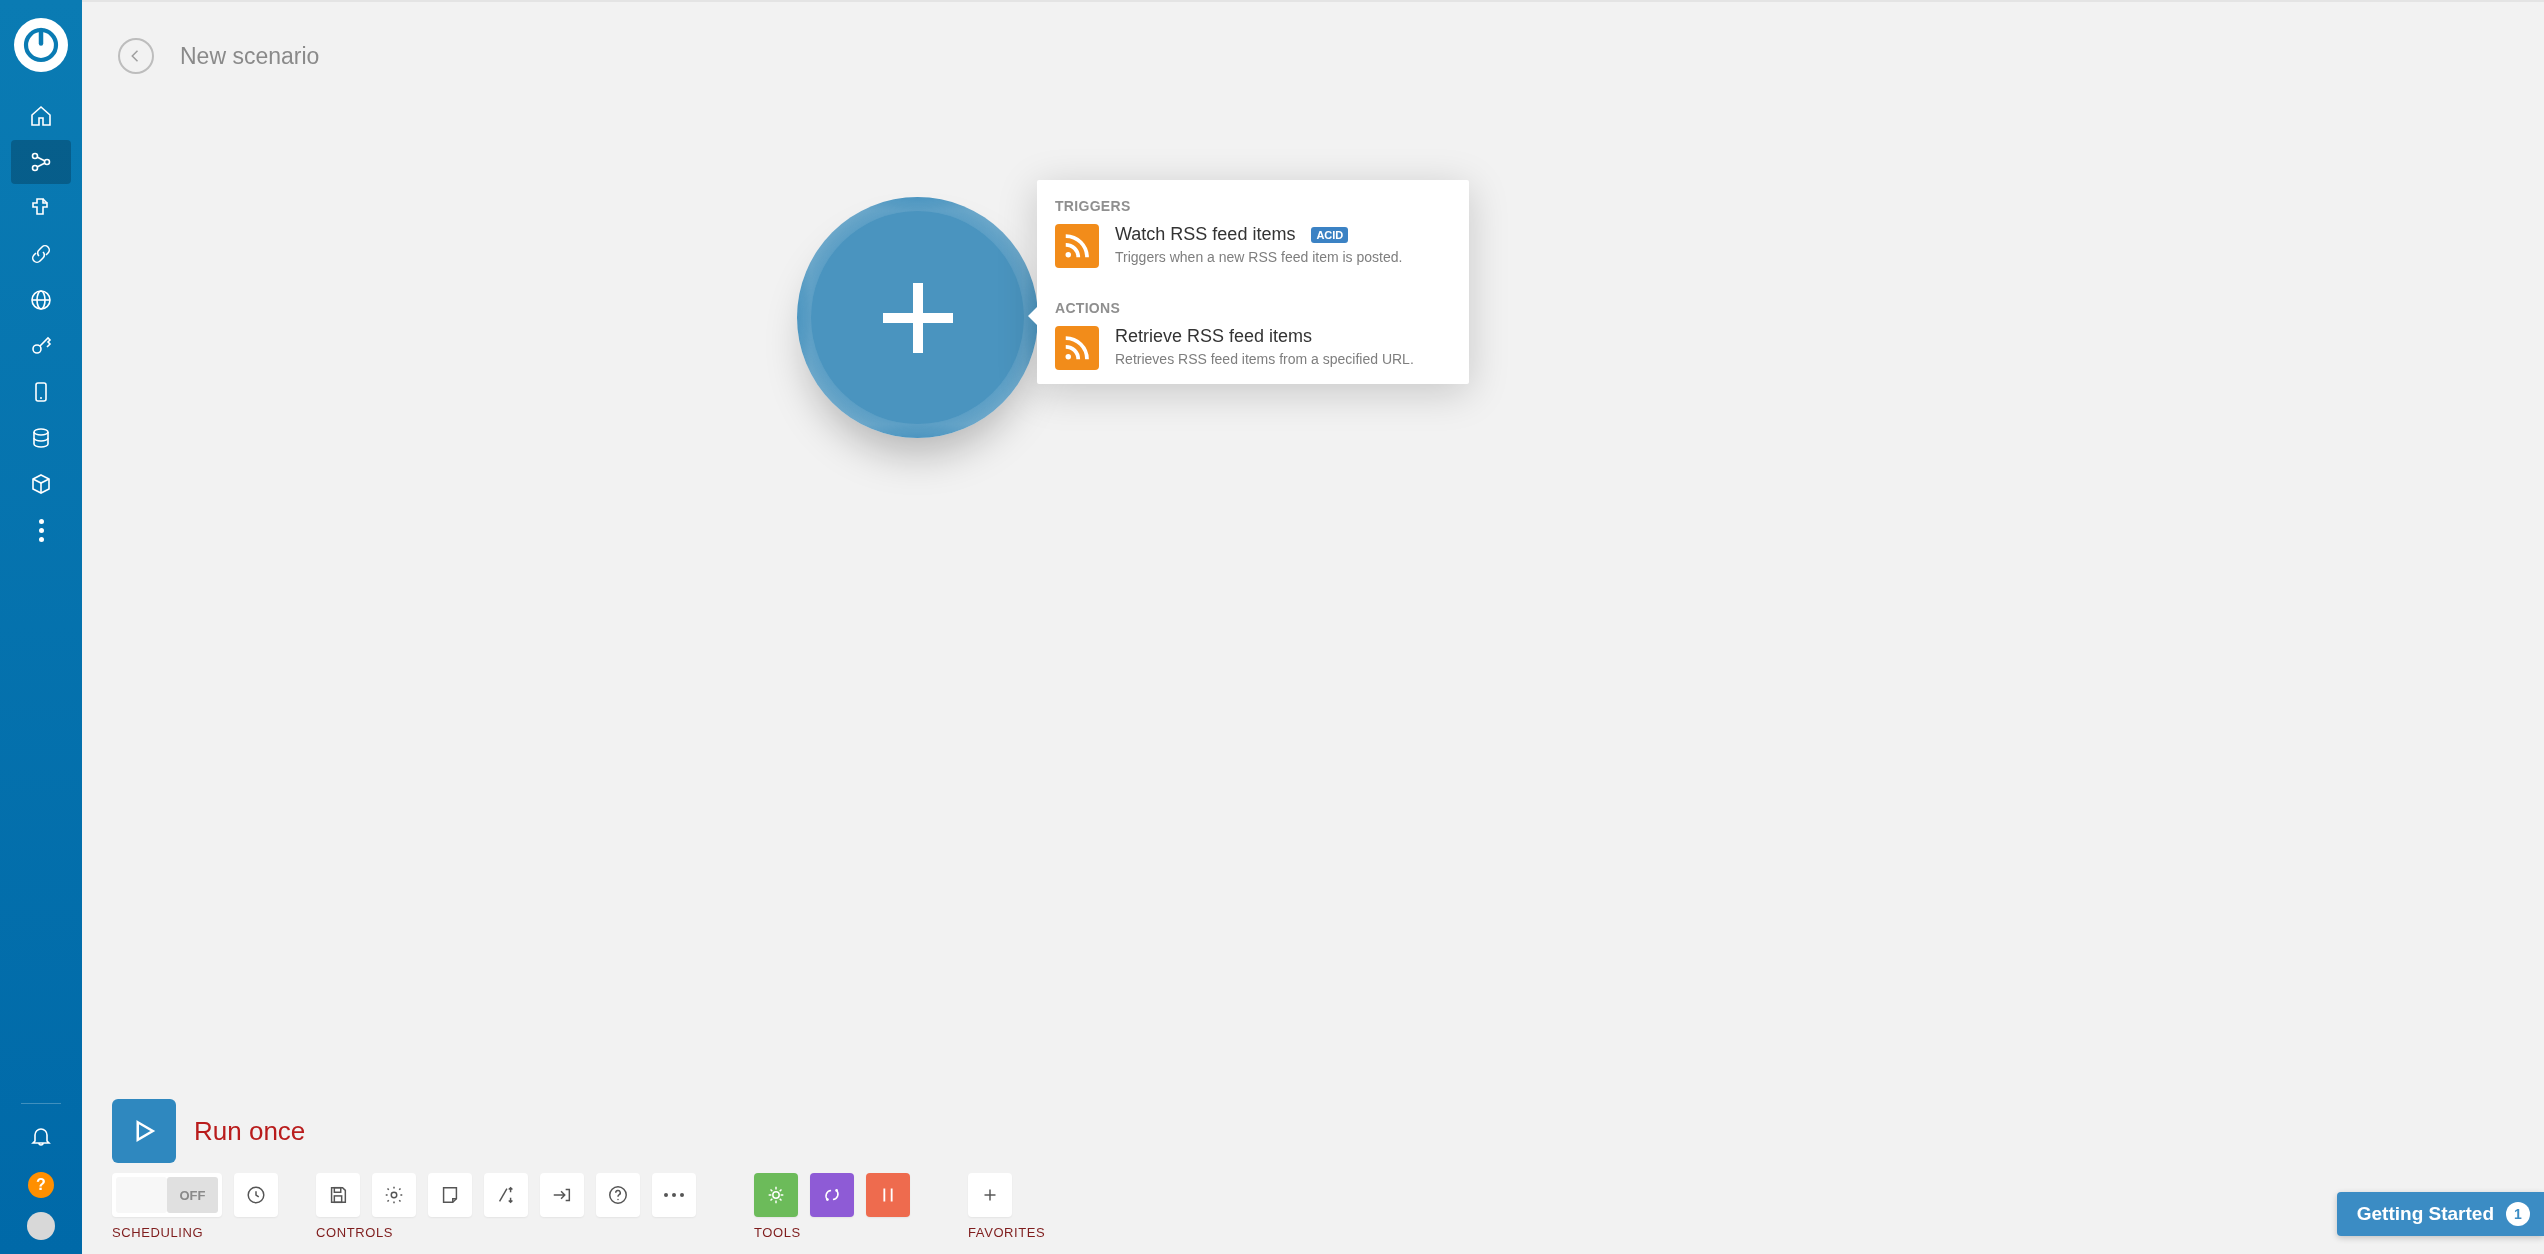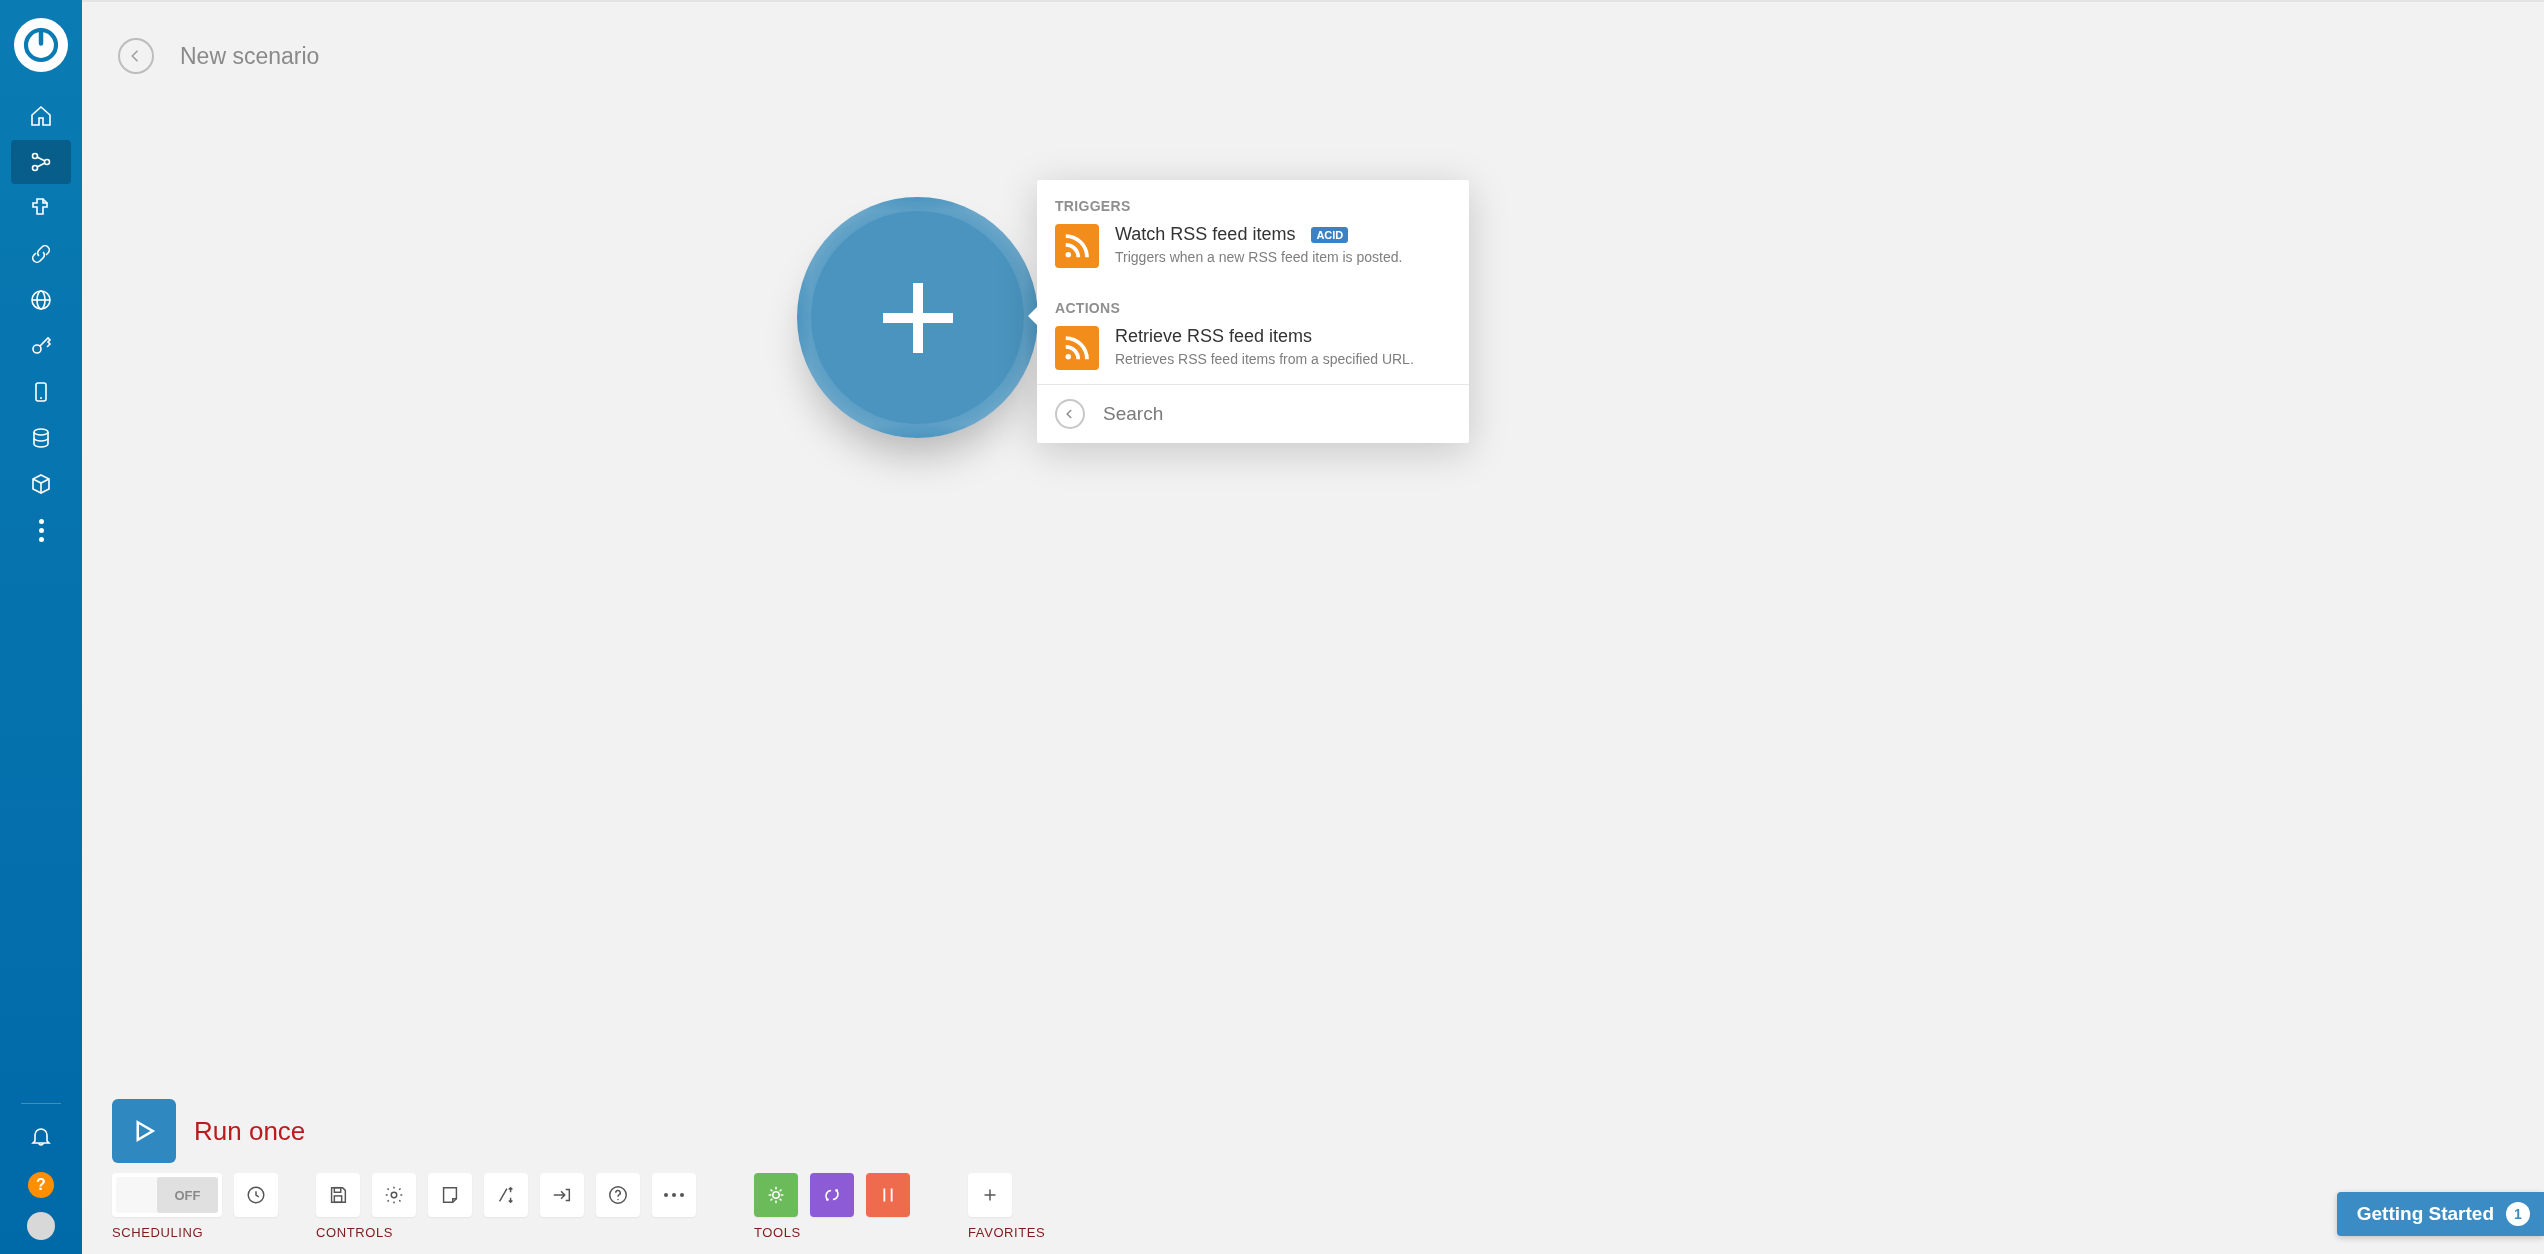--- a/index.html
+++ b/index.html
@@ -67,21 +67,21 @@
 .group { display:flex; flex-direction:column; gap:8px; }
 .tiles { display:flex; gap:12px; }
 .tile { width:44px; height:44px; background:#fff; border-radius:4px; display:flex; align-items:center; justify-content:center; cursor:pointer; box-shadow: 0 1px 2px rgba(0,0,0,0.06); }
 .tile svg { width:22px; height:22px; stroke:#555; fill:none; stroke-width:1.6; }
 .tile.colored svg { stroke:#fff; }
 .tile.green { background:#6cbb5a; }
 .tile.purple { background:#8e5bd6; }
 .tile.orange { background:#ee6b4e; }
 .toggle { width:110px; height:44px; background:#fff; border-radius:4px; display:flex; align-items:center; justify-content:flex-end; padding-right:12px; cursor:pointer; position:relative; box-shadow: 0 1px 2px rgba(0,0,0,0.06);}
 .toggle-track { position:absolute; left:4px; top:4px; bottom:4px; width:51px; background:#f7f7f7; border-radius:3px; }
-.toggle-knob-side { position:absolute; right:4px; top:4px; bottom:4px; width:61px; background:#e0e0e0; border-radius:3px; display:flex; align-items:center; justify-content:center; }
+.toggle-knob-side { position:absolute; right:4px; top:4px; bottom:4px; width:51px; background:#e0e0e0; border-radius:3px; display:flex; align-items:center; justify-content:center; }
 .toggle-label { position:relative; color:#8a8a8a; font-size:13px; font-weight:600; z-index:2; }
 .group-label { color:#7f1d1d; font-size:13px; letter-spacing:0.6px; }
 .group + .group { margin-left: 90px; }
 .group.controls { margin-left: 14px; }
 .group.scheduling { }
 .group.tools { margin-left: 58px; }
 .group.favorites { margin-left: 58px; }
 
 
 .getting-started { position:absolute; right:0; bottom:18px; background:#3b8cc4; color:#fff; border-radius:4px 0 0 4px; height:44px; display:flex; align-items:center; gap:12px; padding:0 14px 0 20px; cursor:pointer; box-shadow: 0 2px 6px rgba(0,0,0,0.2); }
@@ -228,28 +228,20 @@
               <circle cx="5" cy="19" r="2.2"></circle>
               <path d="M3 11 a10 10 0 0 1 10 10" fill="none" stroke="#fff" stroke-width="3"></path>
               <path d="M3 4 a17 17 0 0 1 17 17" fill="none" stroke="#fff" stroke-width="3"></path>
             </svg>
         </div>
         <div class="pop-text">
           <span class="pop-title">Retrieve RSS feed items</span>
           <span class="pop-desc">Retrieves RSS feed items from a specified URL.</span>
         </div>
       </div>
-      <div class="pop-search">
-        <div class="pop-back">
-          <svg viewBox="0 0 24 24">
-              <path d="M14 5 L7 12 L14 19"></path>
-            </svg>
-        </div>
-        <input type="text" placeholder="Search" style="">
-      </div>
     </div>
 
     <div class="bottombar">
       <div class="run-row">
         <div class="run-btn">
           <svg viewBox="0 0 24 24">
               <polygon points="7,5 19,12 7,19"></polygon>
             </svg>
         </div>
         <div class="run-label">Run once</div>

